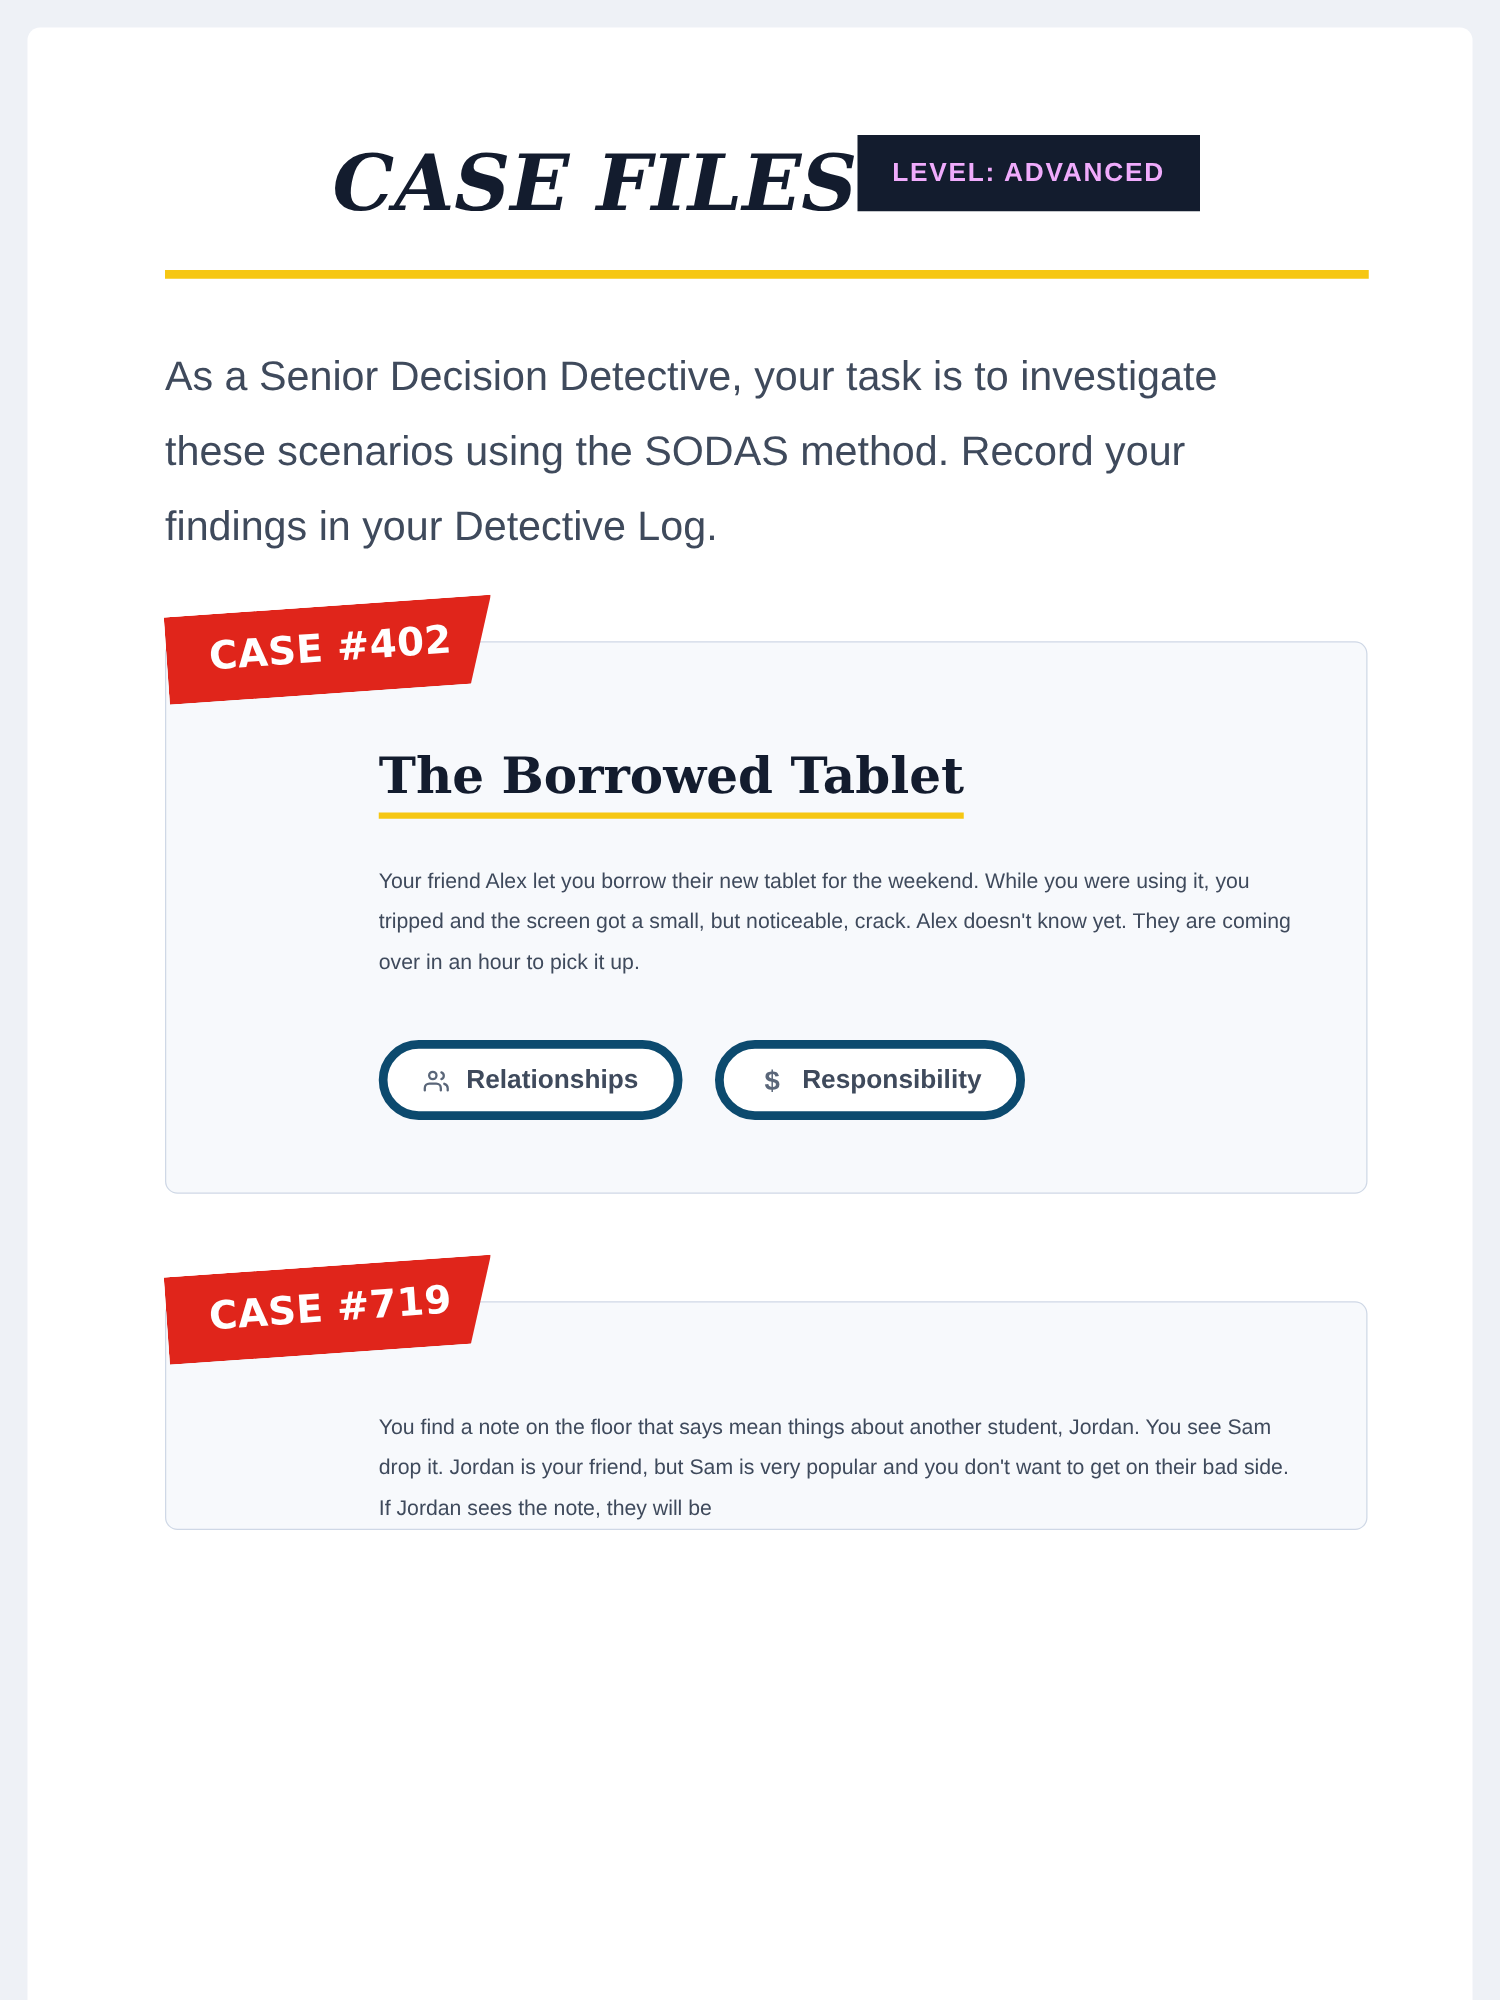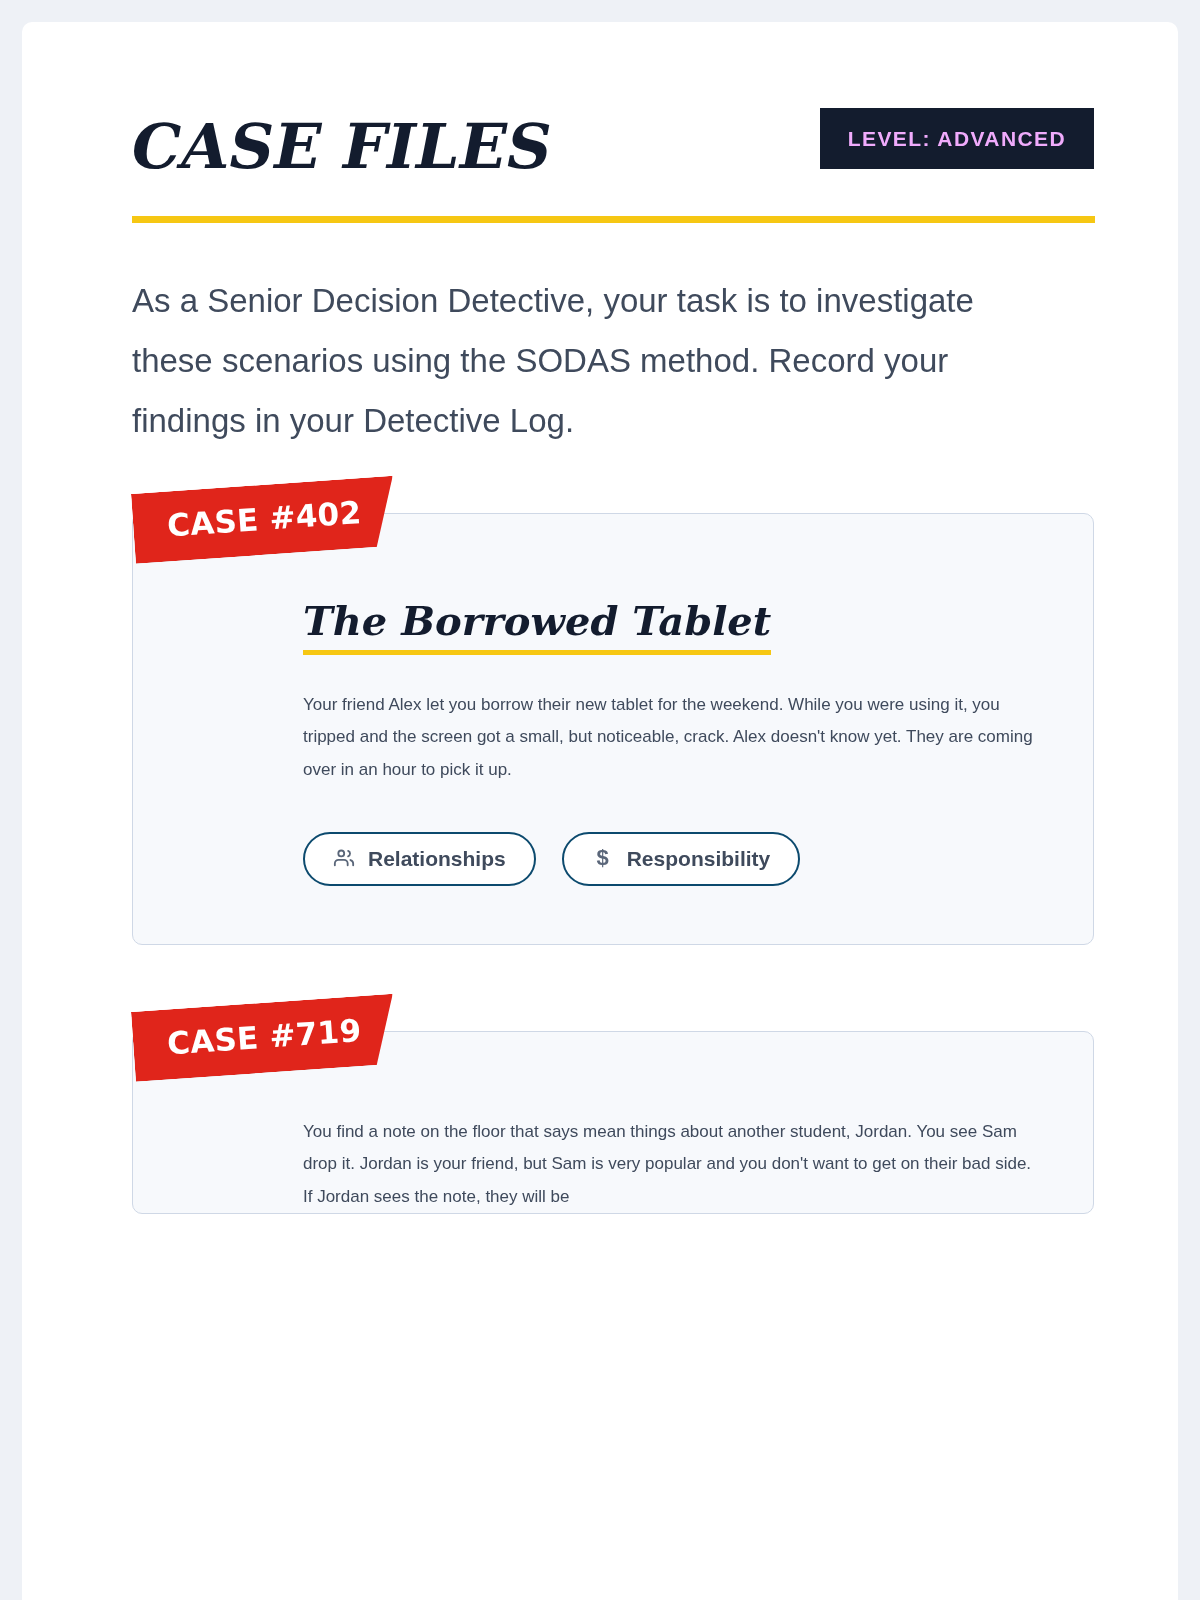--- a/index.html
+++ b/index.html
@@ -27,21 +27,21 @@
   }
 
   .inner {
     padding: 86px 84px 0 110px;
   }
 
   
   .header-row {
     display: flex;
     align-items: flex-start;
-    justify-content: space-between;
+    justify-content: center;
   }
 
   .brand-title {
     font-family: "DejaVu Serif", serif;
     font-style: italic;
     font-weight: 700;
     font-size: 62px;
     line-height: 1;
     letter-spacing: 0px;
     color: #131c2e;
@@ -110,41 +110,40 @@
   .case-title {
     display: inline-block;
     font-family: "DejaVu Serif", serif;
     font-weight: 700;
     font-size: 40px;
     line-height: 1.15;
     color: #131c2e;
     border-bottom: 5px solid #f6c713;
     padding-bottom: 6px;
     margin-bottom: 34px;
-    font-style: italic;
   }
 
   .case-body {
     font-size: 17px;
     line-height: 1.9;
     color: #3f4a5c;
     max-width: 745px;
   }
 
   .tag-row {
     display: flex;
     gap: 26px;
     margin-top: 46px;
   }
 
   .tag {
     display: flex;
-    align-items: flex-start;
+    align-items: flex-end;
     gap: 13px;
-    border: 2px solid #0c4a6e;
+    border: 7px solid #0c4a6e;
     background: #ffffff;
     border-radius: 999px;
     padding: 13px 28px;
     font-size: 21px;
     font-weight: 700;
     color: #3f4a5c;
     white-space: nowrap;
   }
 
   .tag .ico {

